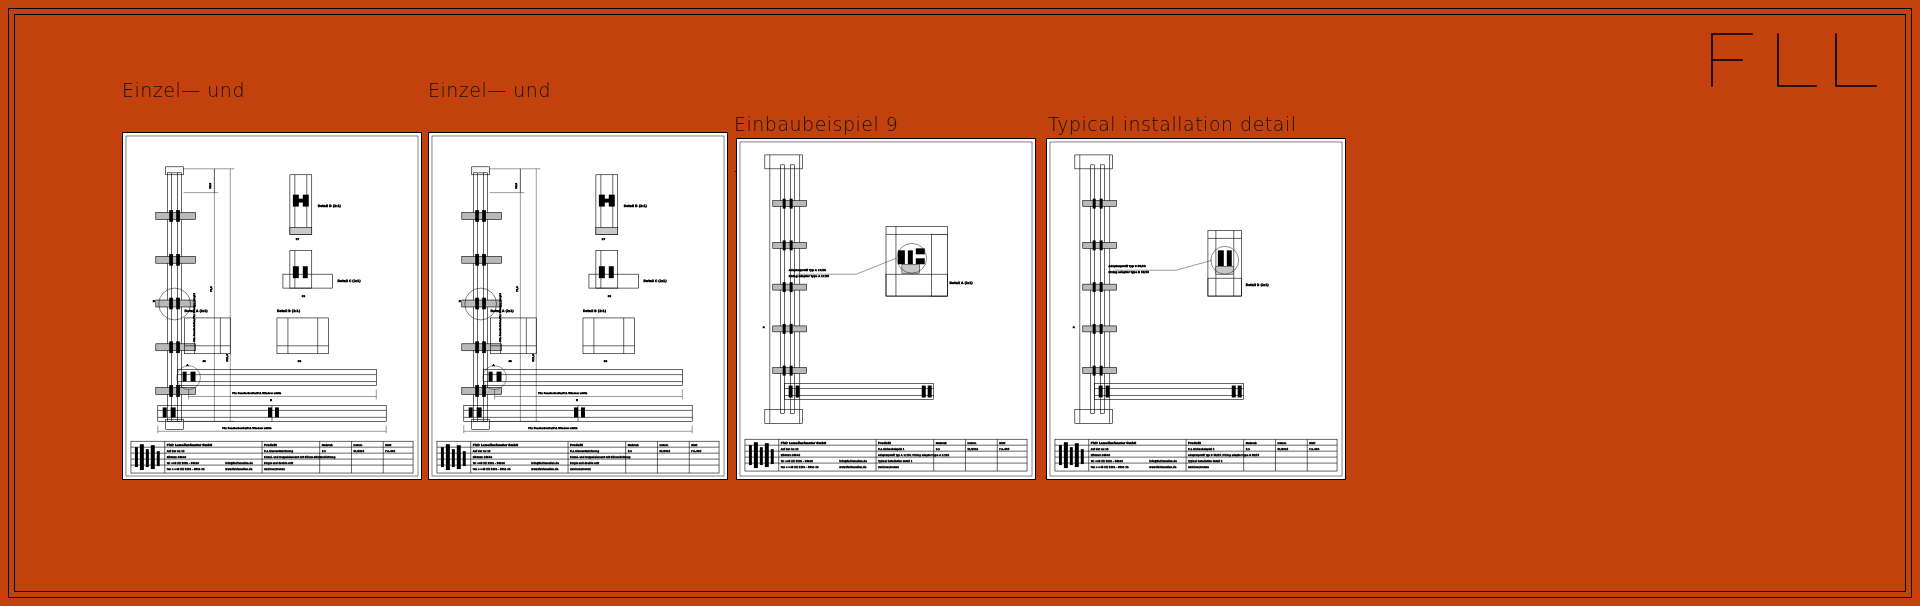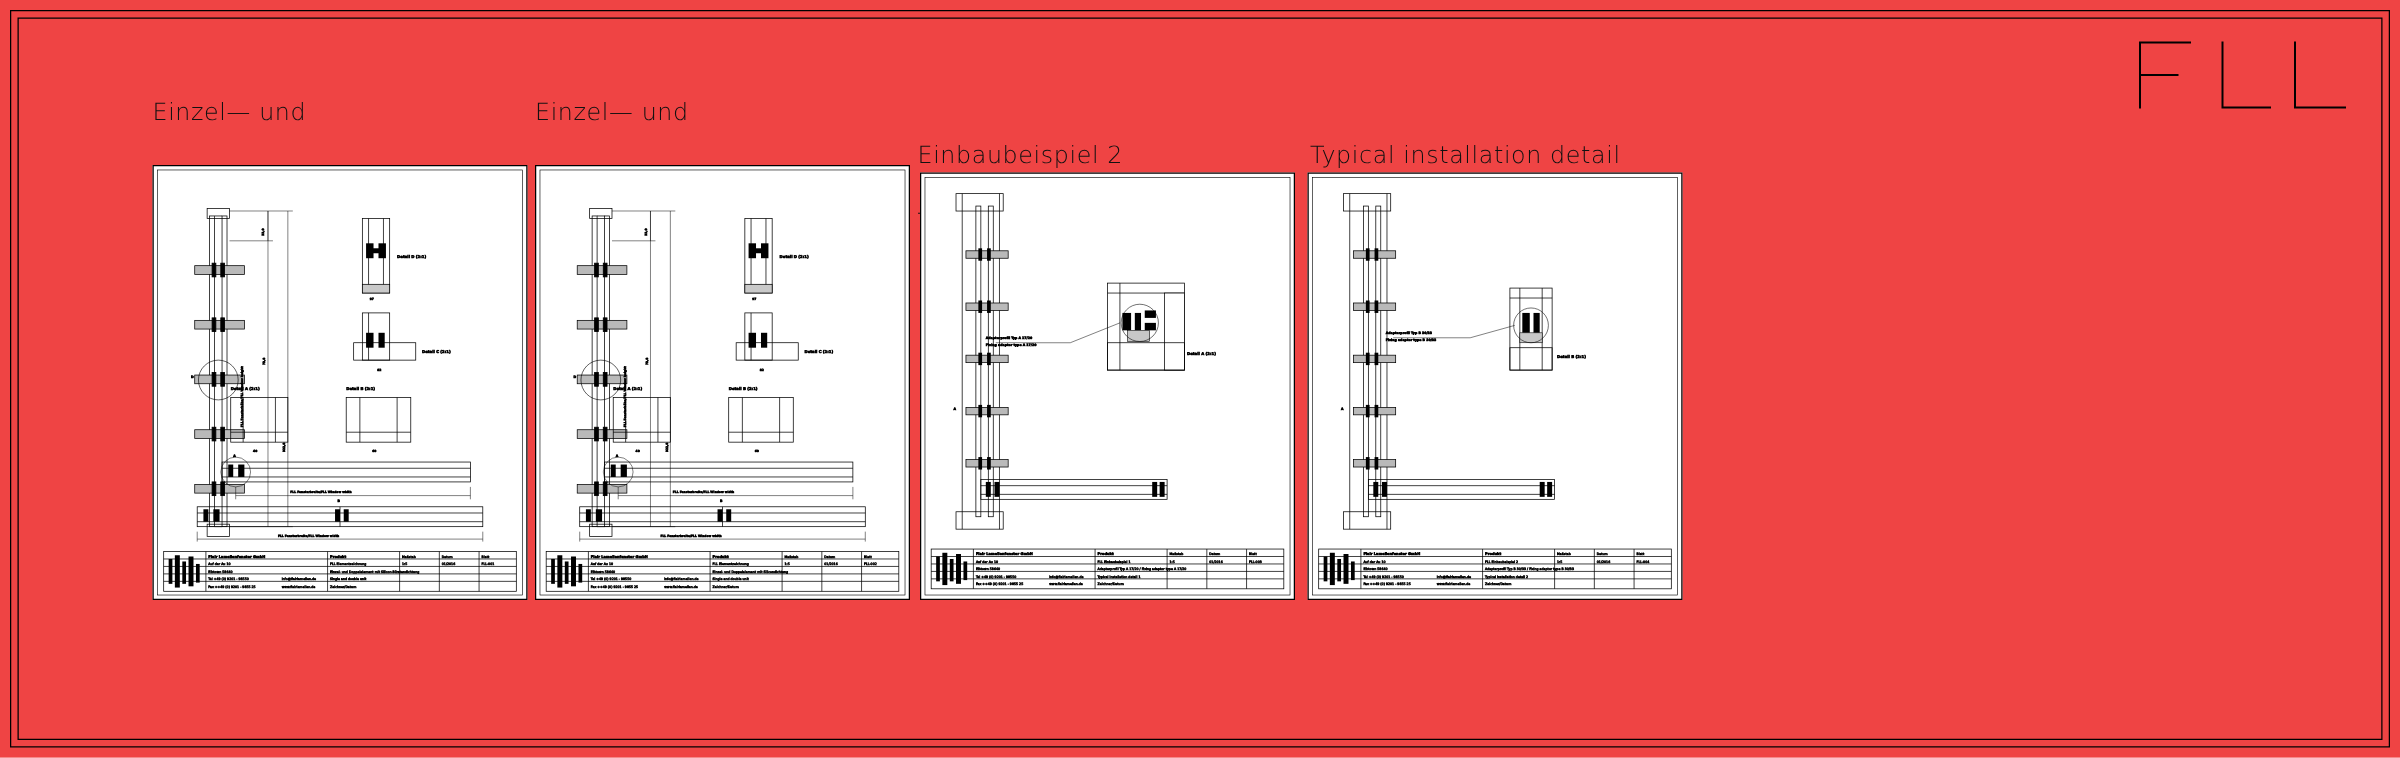--- a/index.html
+++ b/index.html
@@ -5,21 +5,21 @@
   html,body{margin:0;padding:0;background:#ffffff;}
   body{
     width:1920px;height:606px;
     font-family:"DejaVu Sans", sans-serif;
     color:#000;
     overflow:hidden;
     position:relative;
   }
   #sheet{
     position:absolute;inset:0;
-    background:#ef4444;
+    background:#c2410c;
   }
   
   .sheet-frame{
     position:absolute;
     left:8px;top:8px;right:8px;bottom:8px;
     border:1px solid #000;
   }
   .sheet-frame-inner{
     position:absolute;
     left:14px;top:14px;right:14px;bottom:14px;
@@ -121,21 +121,21 @@
 
   <div class="heading" style="left:428px;top:50px;width:300px;">
     <div>Einzel—  und</div>
     <div>Doppelelement</div>
     <div>Silicondichtung</div>
     <div>Single  and  double</div>
     <div>unit</div>
   </div>
 
   <div class="heading" style="left:734px;top:84px;width:330px;">
-    <div>Einbaubeispiel  2</div>
+    <div>Einbaubeispiel  9</div>
     <div>Typical  installation  detail  1</div>
   </div>
 
   <div class="heading" style="left:1048px;top:84px;width:300px;">
     <div>Typical  installation  detail</div>
     <div>2</div>
   </div>
 
   <div class="panel" style="left:122px;top:132px;width:300px;height:348px;">
     <svg class="dwg" viewBox="0 0 300 348" preserveAspectRatio="none">

